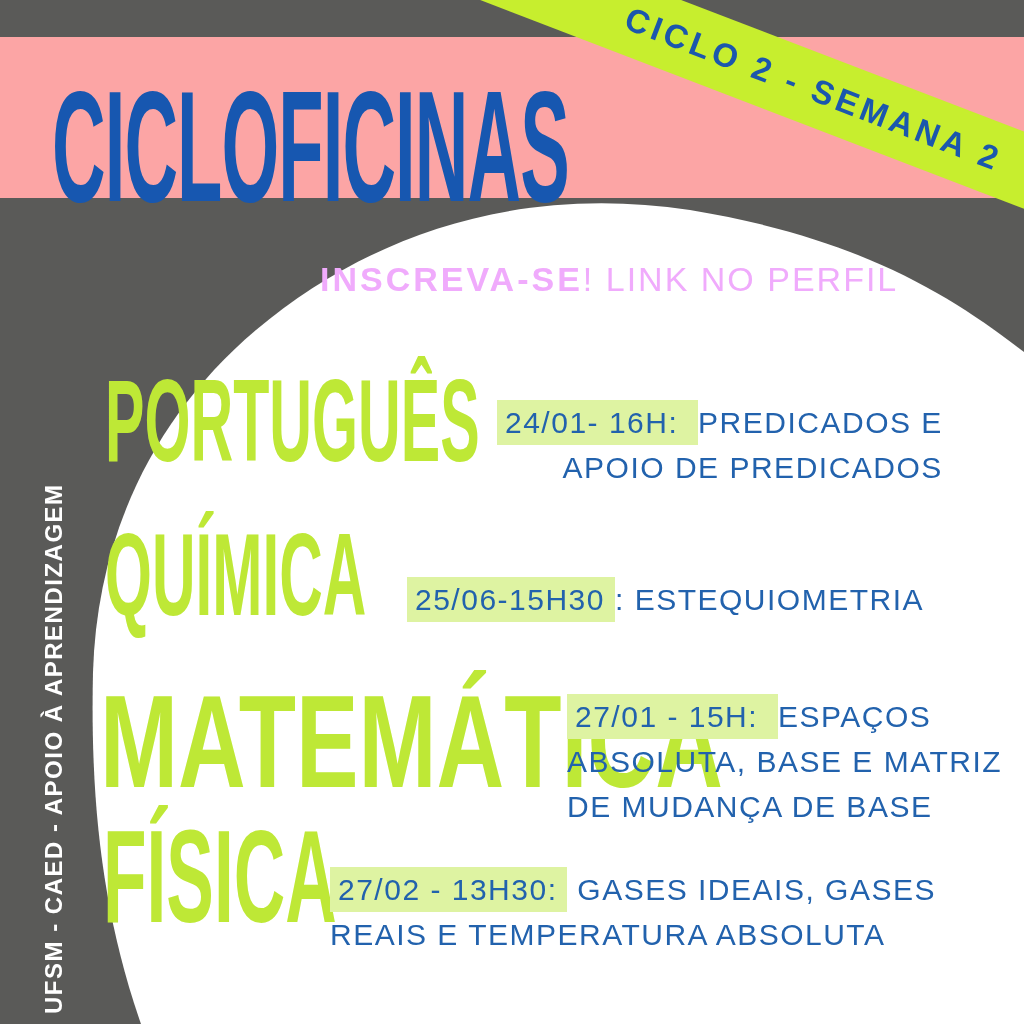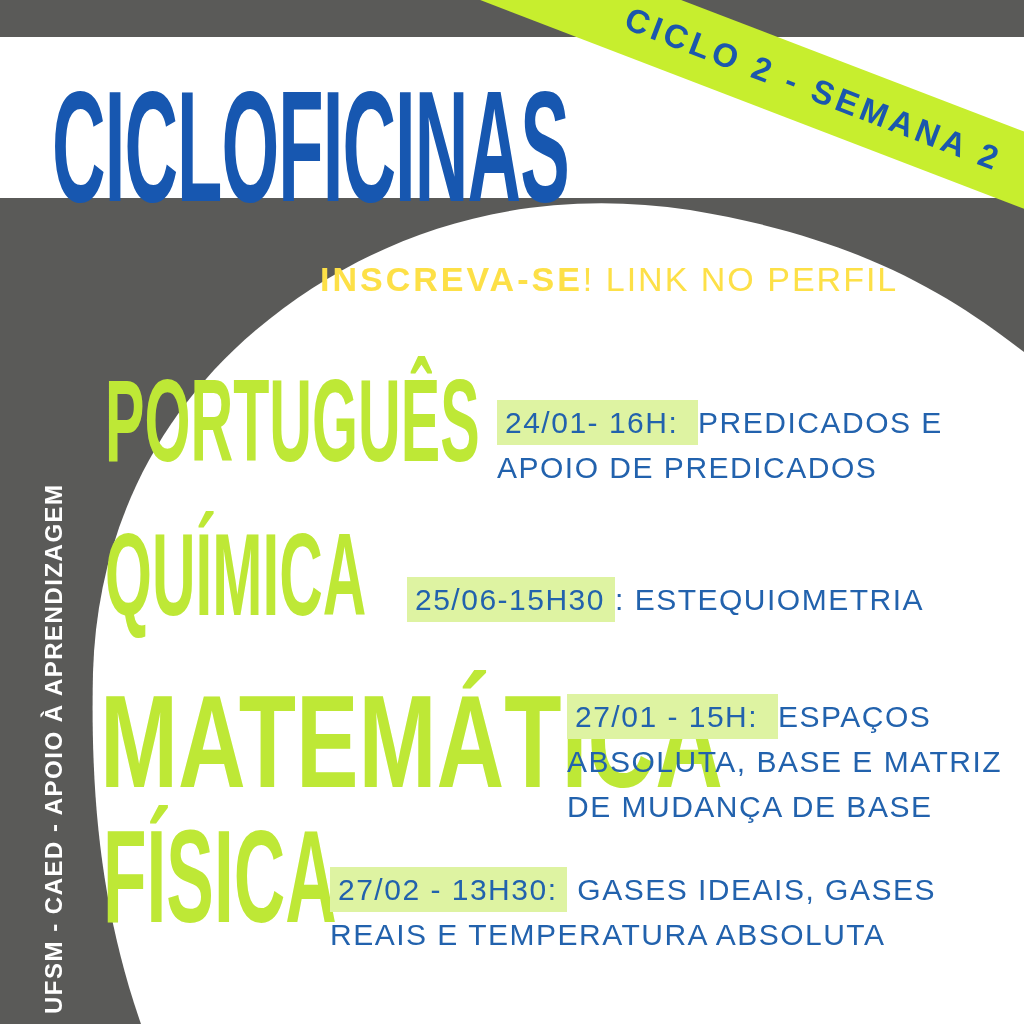--- a/index.html
+++ b/index.html
@@ -4,21 +4,21 @@
 <style>
   html,body{margin:0;padding:0;background:#222;}
   .canvas{
     position:relative;width:1024px;height:1024px;overflow:hidden;
     background:#5a5a58;
     font-family:"Liberation Sans", sans-serif;
   }
   .blob{position:absolute;left:0;top:0;z-index:1;}
   .banner{
     position:absolute;left:0;top:37px;width:1024px;height:161px;
-    background:#ffffff;z-index:2;
+    background:#fca5a5;z-index:2;
   }
   .poster-title{
     position:absolute;left:52px;top:30px;
     font-size:158px;font-weight:bold;line-height:1;
     color:#1757b0;white-space:nowrap;
     transform:scaleX(0.47);transform-origin:left top;
     letter-spacing:-2px;
   }
   .ribbon{
     position:absolute;left:452px;top:72px;width:820px;height:72px;
@@ -27,40 +27,40 @@
     display:flex;align-items:center;justify-content:center;
     padding-right:0;box-sizing:border-box;
   }
   .ribbon-label{
     color:#1b57ad;font-size:33px;font-weight:bold;letter-spacing:4px;
     white-space:nowrap;transform:translateX(-52px);
   }
   .content{position:absolute;left:0;top:0;width:1024px;height:1024px;z-index:4;}
   .cta{
     position:absolute;left:320px;top:260px;width:620px;
-    font-size:34px;letter-spacing:2px;color:#fde047;white-space:nowrap;
+    font-size:34px;letter-spacing:2px;color:#f0abfc;white-space:nowrap;
   }
   .cta .strong{font-weight:bold;letter-spacing:3px;}
   .subject-title{
     position:absolute;color:#bee836;font-weight:bold;line-height:1;
     white-space:nowrap;transform-origin:left top;
   }
   .t-portugues{left:105px;top:363px;font-size:116px;transform:scaleX(0.51);}
   .t-quimica  {left:105px;top:517px;font-size:116px;transform:scaleX(0.52);}
   .t-matematica{left:100px;top:676px;font-size:132px;transform:scaleX(0.71);}
   .t-fisica   {left:103px;top:811px;font-size:132px;transform:scaleX(0.54);}
   .sched{
     position:absolute;color:#2262ad;font-size:30px;letter-spacing:1.5px;
     line-height:38px;white-space:nowrap;
   }
   .sched .line{display:block;margin-bottom:7px;}
   .hl{
     background:#def3a2;padding:6px 10px 6px 8px;
   }
-  .s-1{left:497px;top:404px;}
+  .s-1{left:497px;top:404px;text-align:right;}
   .s-2{left:407px;top:581px;}
   .s-3{left:567px;top:698px;}
   .s-4{left:330px;top:871px;}
   .sidebar-text{
     position:absolute;left:20px;top:0;z-index:4;
     color:#ffffff;font-size:24px;font-weight:bold;letter-spacing:1.5px;
     white-space:nowrap;
     transform:translate(20px,1014px) rotate(-90deg);transform-origin:0 0;
   }
 </style>

